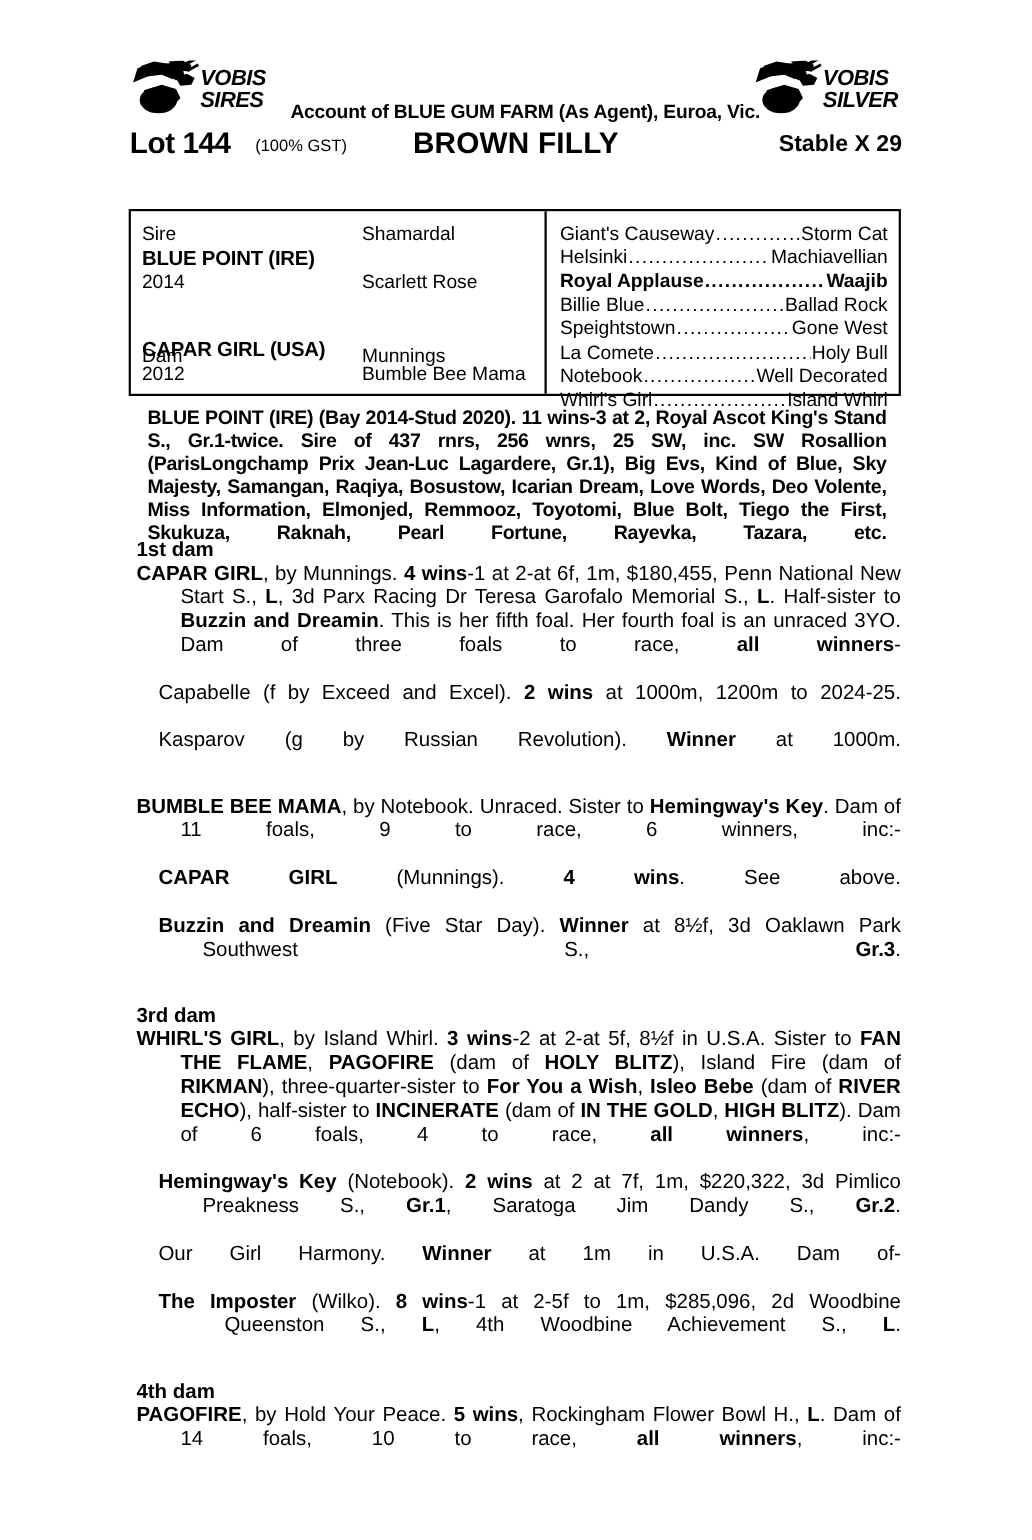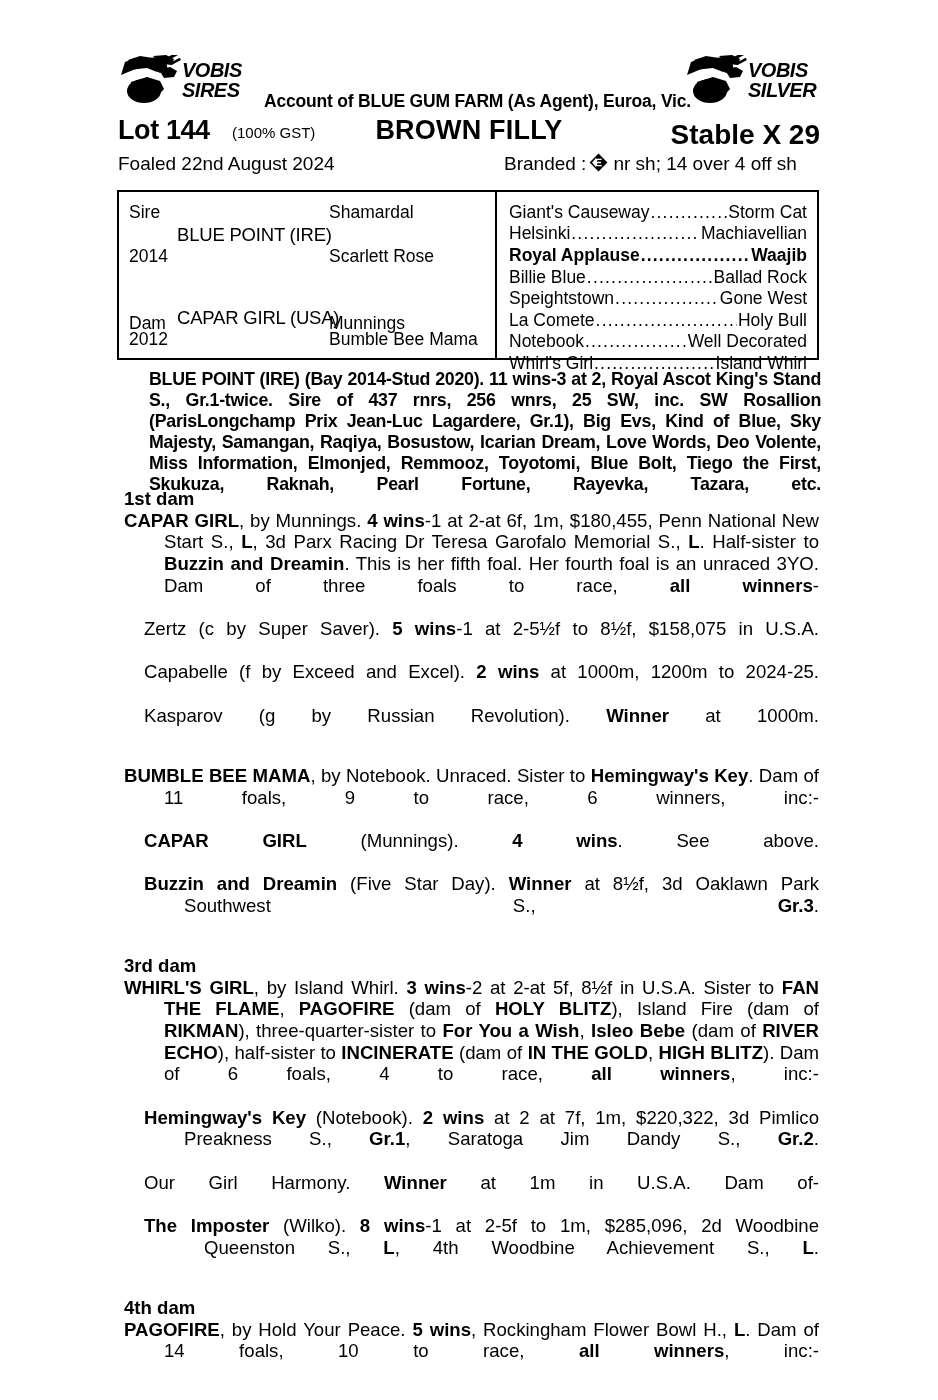--- a/index.html
+++ b/index.html
@@ -81,21 +81,21 @@
     text-align: center;
     font-weight: bold;
     font-size: 27px;
     letter-spacing: 0.2px;
   }
   .stable {
     position: absolute;
     right: 0px;
     top: 4px;
     font-weight: bold;
-    font-size: 28px;
+    font-size: 21px;
   }
 
   .foaled-row {
     position: absolute;
     left: 0px;
     top: 98px;
     width: 702px;
     height: 26px;
     font-size: 19px;
   }
@@ -138,21 +138,21 @@
     position: absolute;
     left: 378px; top: 0;
     right: 0; height: 100%;
   }
   .ped-cell {
     position: absolute;
     font-size: 17.5px;
     white-space: nowrap;
     line-height: 1;
   }
-  .ped-cell.bold { font-weight: normal; letter-spacing: -0.2px; font-size: 18.5px; margin-left: 48px; }
+  .ped-cell.bold { font-weight: bold; letter-spacing: -0.2px; font-size: 18.5px; }
   .c1 { left: 10px; }
   .c2 { left: 210px; }
   .rowA { top: 12px; }
   .rowB { top: 34px; }
   .rowC { top: 56px; }
   .rowE { top: 95px; margin-top: 28px; }
   .rowF { top: 117px; }
   .rowG { top: 139px; }
 
   .ped-gp {
@@ -188,21 +188,20 @@
     position: absolute;
     left: 134px;
     top: 369px;
     width: 672px;
     font-weight: bold;
     font-size: 17.8px;
     line-height: 1.175;
     text-align: justify;
     letter-spacing: -0.25px;
     word-spacing: 0.2px;
-    margin-left: 15px;
   }
   .sire-block::after { content: ""; display: inline-block; width: 100%; }
 
   
   .ped-body {
     position: absolute;
     left: 124px;
     top: 488px;
     width: 695px;
     font-size: 18.6px;
@@ -277,34 +276,20 @@
 
     <div class="account-line">Account of BLUE GUM FARM (As Agent), Euroa, Vic.</div>
 
     <div class="lotline">
       <span class="colour-sex">BROWN FILLY</span>
       <span class="lot-num">Lot 144</span>
       <span class="gst">(100% GST)</span>
       <span class="stable">Stable X 29</span>
     </div>
 
-    <div class="foaled-row">
-      <span class="foaled">Foaled 22nd August 2024</span>
-      <span class="branded">
-        <span>Branded :</span>
-        <span class="brand-mark">
-          <svg width="19" height="19" viewBox="0 0 20 20" xmlns="http://www.w3.org/2000/svg">
-            <path d="M10 0.6 L19.4 10 L10 19.4 L0.6 10 Z" fill="#000"></path>
-            <path d="M6.4 6.0 L13.4 6.0 L13.4 7.4 L8.6 7.4 L8.6 9.3 L12.6 9.3 L12.6 10.7 L8.6 10.7 L8.6 12.6 L13.4 12.6 L13.4 14.0 L6.4 14.0 Z" fill="#fff"></path>
-            <path d="M3.2 10 L7.4 5.3 L7.4 14.7 Z" fill="#fff"></path>
-          </svg>
-        </span>
-        <span>nr sh; 14 over 4 off sh</span>
-      </span>
-    </div>
   </div>
 
   <div class="ped-table">
     <div class="ped-left">
       <span class="ped-cell c1 rowA">Sire</span>
       <span class="ped-cell c1 rowB bold">BLUE POINT (IRE)</span>
       <span class="ped-cell c1 rowC">2014</span>
       <span class="ped-cell c2 rowA">Shamardal</span>
       <span class="ped-cell c2 rowC">Scarlett Rose</span>
 
@@ -358,21 +343,20 @@
       </div>
     </div>
   </div>
 
   <div class="sire-block">BLUE POINT (IRE) (Bay 2014-Stud 2020). 11 wins-3 at 2, Royal Ascot King's Stand S., Gr.1-twice. Sire of 437 rnrs, 256 wnrs, 25 SW, inc. SW Rosallion (ParisLongchamp Prix Jean-Luc Lagardere, Gr.1), Big Evs, Kind of Blue, Sky Majesty, Samangan, Raqiya, Bosustow, Icarian Dream, Love Words, Deo Volente, Miss Information, Elmonjed, Remmooz, Toyotomi, Blue Bolt, Tiego the First, Skukuza, Raknah, Pearl Fortune, Rayevka, Tazara, etc.</div>
 
   <div class="ped-body">
 
     <div class="dam-head">1st dam</div>
     <div class="p hang1"><b>CAPAR GIRL</b>, by Munnings. <b>4 wins</b>-1 at 2-at 6f, 1m, $180,455, Penn National New Start S., <b>L</b>, 3d Parx Racing Dr Teresa Garofalo Memorial S., <b>L</b>. Half-sister to <b>Buzzin and Dreamin</b>. This is her fifth foal. Her fourth foal is an unraced 3YO. Dam of three foals to race, <b>all winners</b>-</div>
-    <div class="p nohang-ind1">Zertz (c by Super Saver). <b>5 wins</b>-1 at 2-5½f to 8½f, $158,075 in U.S.A.</div>
     <div class="p nohang-ind1">Capabelle (f by Exceed and Excel). <b>2 wins</b> at 1000m, 1200m to 2024-25.</div>
     <div class="p nohang-ind1">Kasparov (g by Russian Revolution). <b>Winner</b> at 1000m.</div>
 
     <div class="gap"></div>
 
     <div class="p hang1"><b>BUMBLE BEE MAMA</b>, by Notebook. Unraced. Sister to <b>Hemingway's Key</b>. Dam of 11 foals, 9 to race, 6 winners, inc:-</div>
     <div class="p hang2"><b>CAPAR GIRL</b> (Munnings). <b>4 wins</b>. See above.</div>
     <div class="p hang2"><b>Buzzin and Dreamin</b> (Five Star Day). <b>Winner</b> at 8½f, 3d Oaklawn Park Southwest S., <b>Gr.3</b>.</div>
 
     <div class="gap"></div>

